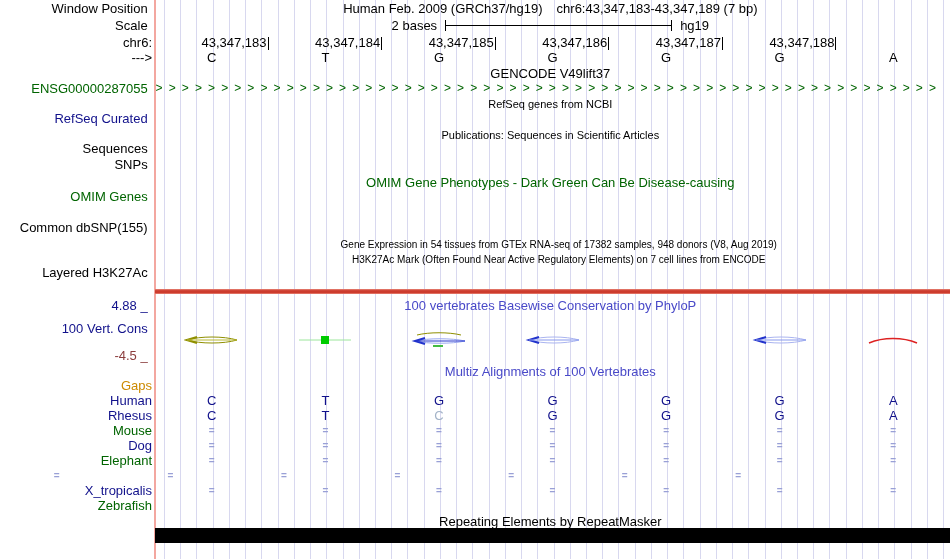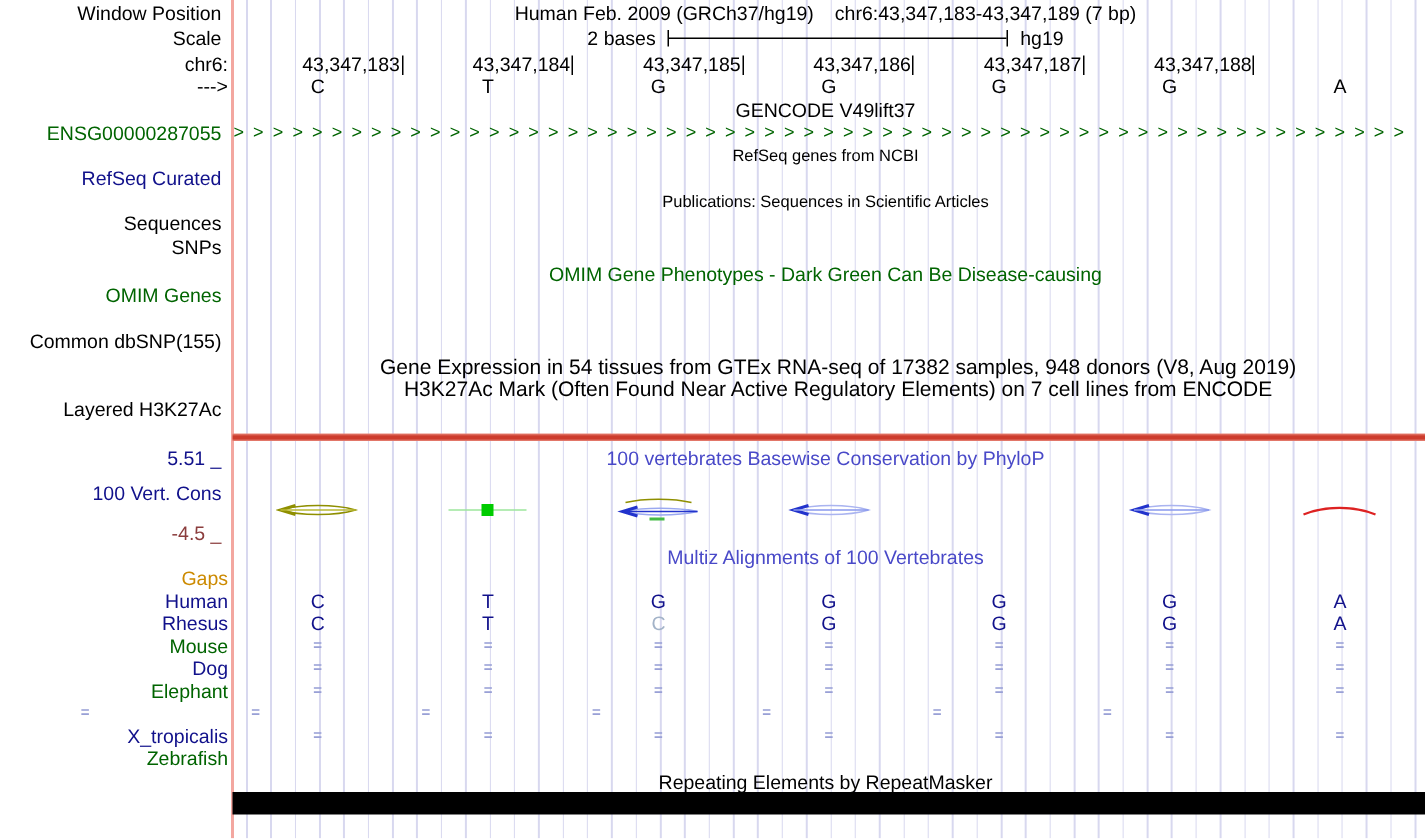--- a/index.html
+++ b/index.html
@@ -39,21 +39,21 @@
   .arrows {
     white-space:nowrap; overflow:hidden; text-align:left; padding-left:5px;
     color:#006400; font-size:12px; letter-spacing:6.1px; line-height:14px;
   }
   .redbar {
     position:absolute; left:155px; top:289px; width:795px; height:5px;
     background:linear-gradient(#e8877a 0%, #cd3c2d 35%, #cd3c2d 70%, #e8877a 100%);
   }
   .blackbar { position:absolute; left:155px; top:528px; width:795px; height:15px; background:#000; }
   .conssvg { display:block; margin:0 auto; }
-  .gtex { font-size:14px;padding-left:20px; }
+  .gtex { font-size:10px;padding-left:20px; }
 </style>
 </head>
 <body>
 
 <div id="screen">
   <div class="grid"></div>
   <div class="separator"></div>
 
   <div class="row" style="top:1px">
     <div class="lbl">Window Position</div>
@@ -156,21 +156,21 @@
     <div class="lbl"></div>
     <div class="data">H3K27Ac Mark (Often Found Near Active Regulatory Elements) on 7 cell lines from ENCODE</div>
   </div>
   <div class="row" style="top:265px">
     <div class="lbl">Layered H3K27Ac</div>
     <div class="data"></div>
   </div>
   <div class="redbar"></div>
 
   <div class="row" style="top:298px">
-    <div class="lbl navy">5.51 _</div>
+    <div class="lbl navy">4.88 _</div>
     <div class="data blue">100 vertebrates Basewise Conservation by PhyloP</div>
   </div>
   <div class="row" style="top:321px">
     <div class="lbl navy">100 Vert. Cons</div>
     <div class="data"></div>
   </div>
   <div class="row" style="top:330px;height:20px">
     <div class="lbl"></div>
     <div class="data cols">
       <div class="col">

